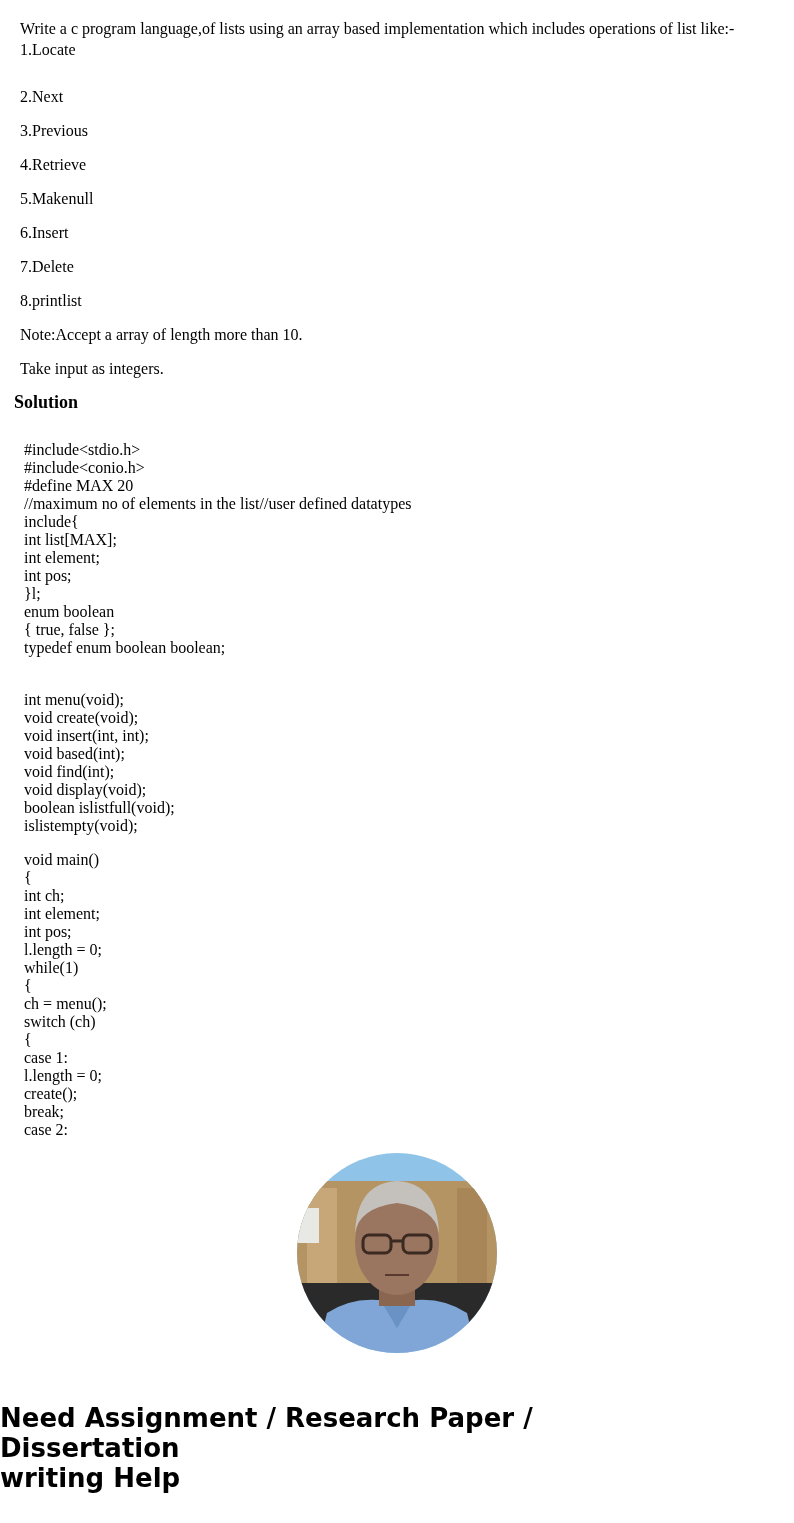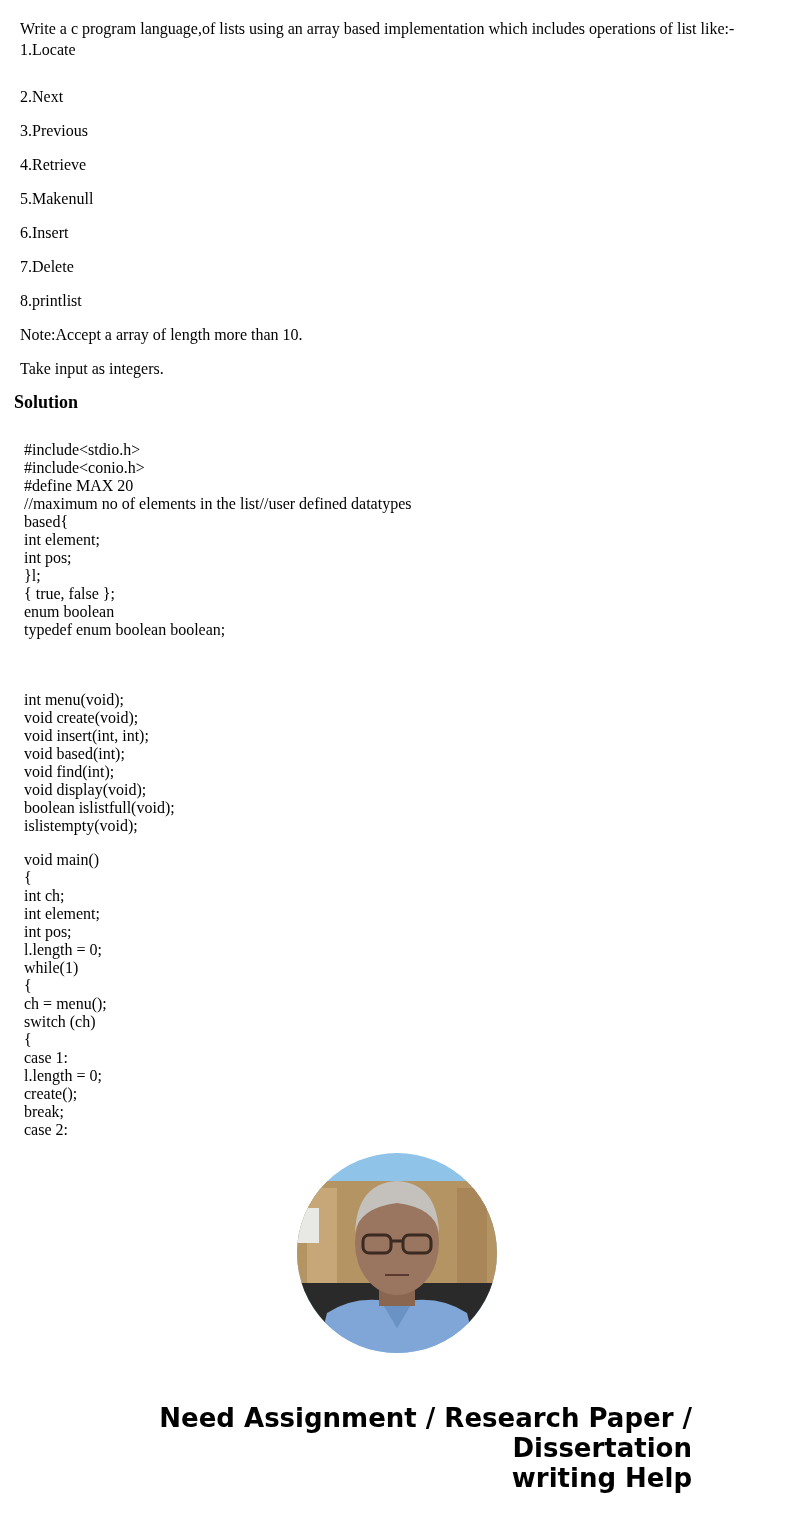--- a/index.html
+++ b/index.html
@@ -19,21 +19,21 @@
       font-size: 18px; font-weight: bold; line-height: 22px;
     }
     .code-block { position: absolute; left: 0; margin: 16px; line-height: 18px; }
     .code-line { display: block; white-space: pre; height: 18px; }
     .avatar {
       position: absolute; left: 297px; top: 1153px;
       width: 200px; height: 200px; border-radius: 50%; overflow: hidden;
     }
     .promo {
       position: absolute; left: 0; top: 1403px; width: 692px;
-      text-align: right;
+      text-align: left;
       font-family: "DejaVu Sans", sans-serif;
       font-weight: bold; font-size: 26px; line-height: 30px;
       color: #000;
     }
     .promo span { display: block; }
   </style>
 </head>
 <body>
 
 <div class="content">
@@ -51,26 +51,27 @@
   <p class="para" style="top:314px">Note:Accept a array of length more than 10.</p>
   <p class="para" style="top:348px">Take input as integers.</p>
 
   <h3 class="heading" style="top:385px">Solution</h3>
 
   <div class="code-block" style="top:425px">
     <span class="code-line">#include&lt;stdio.h&gt;</span>
     <span class="code-line">#include&lt;conio.h&gt;</span>
     <span class="code-line">#define MAX 20</span>
     <span class="code-line">//maximum no of elements in the list//user defined datatypes</span>
-    <span class="code-line">based{</span>
+    <span class="code-line">include{</span>
+    <span class="code-line">int list[MAX];</span>
     <span class="code-line">int element;</span>
     <span class="code-line">int pos;</span>
     <span class="code-line">}l;</span>
+    <span class="code-line">enum boolean</span>
     <span class="code-line">{ true, false };</span>
-    <span class="code-line">enum boolean</span>
     <span class="code-line">typedef enum boolean boolean;</span>
   </div>
 
   <div class="code-block" style="top:675px">
     <span class="code-line">int menu(void);</span>
     <span class="code-line">void create(void);</span>
     <span class="code-line">void insert(int, int);</span>
     <span class="code-line">void based(int);</span>
     <span class="code-line">void find(int);</span>
     <span class="code-line">void display(void);</span>

